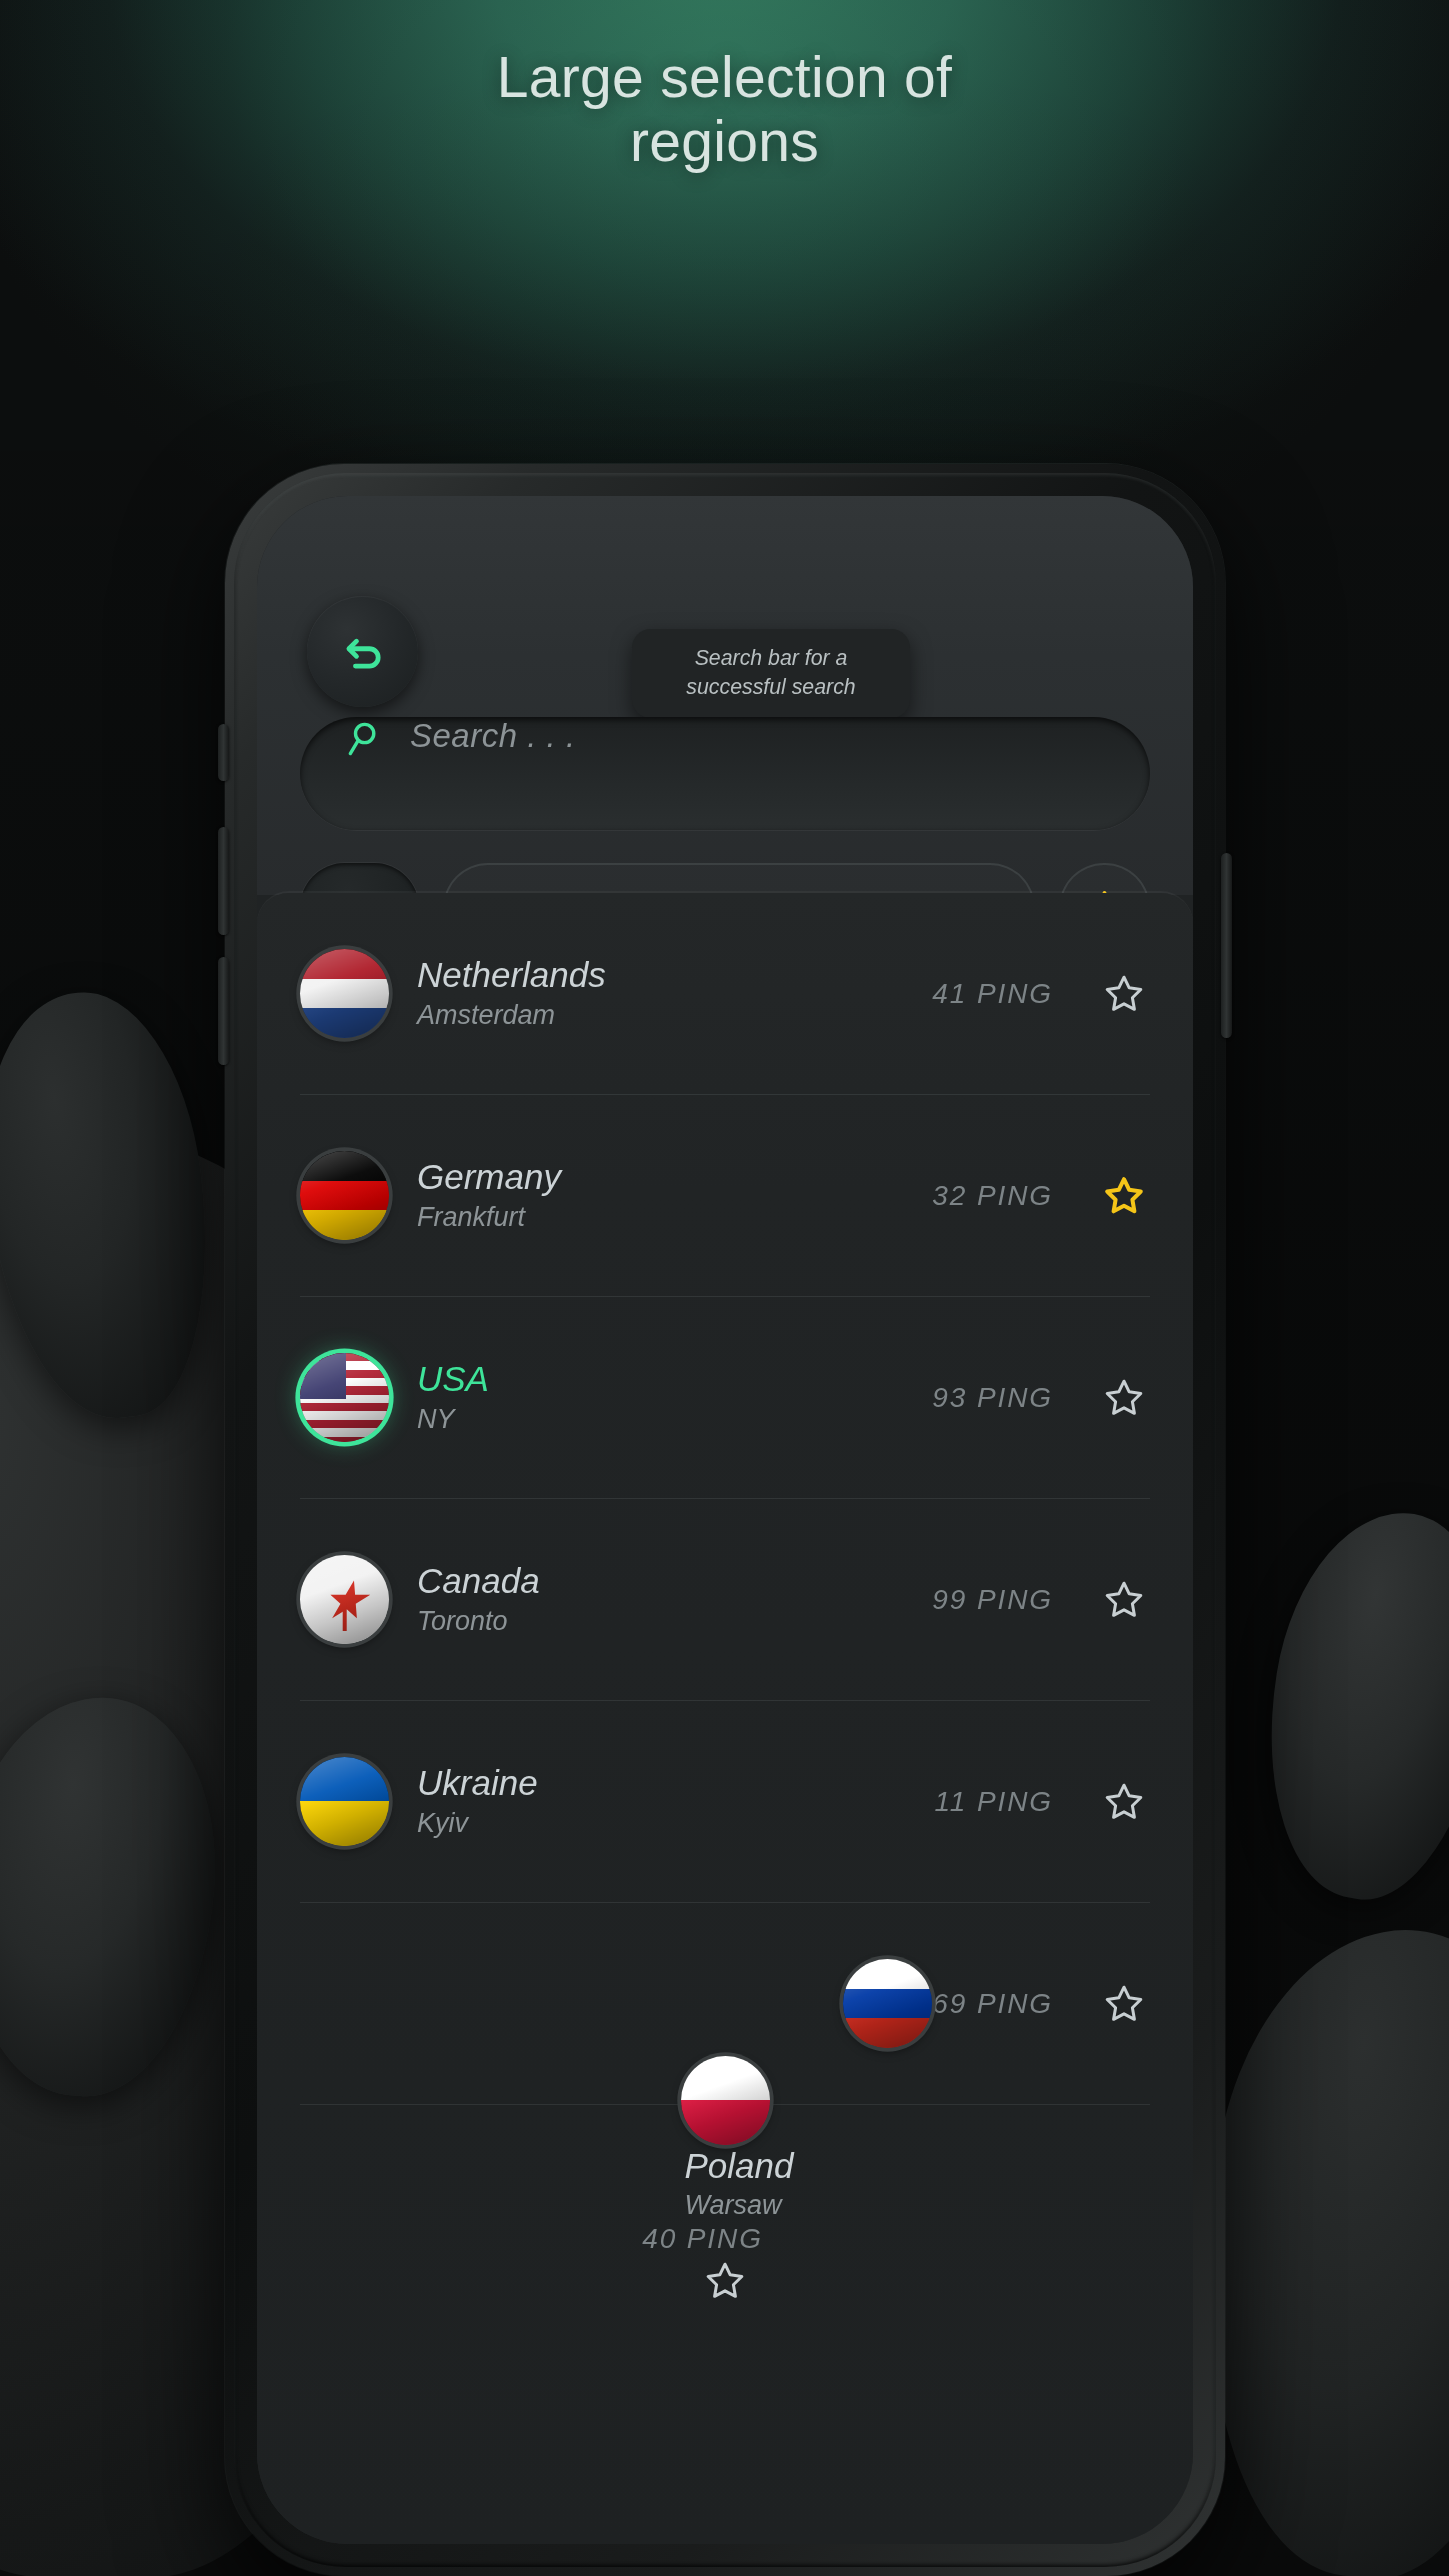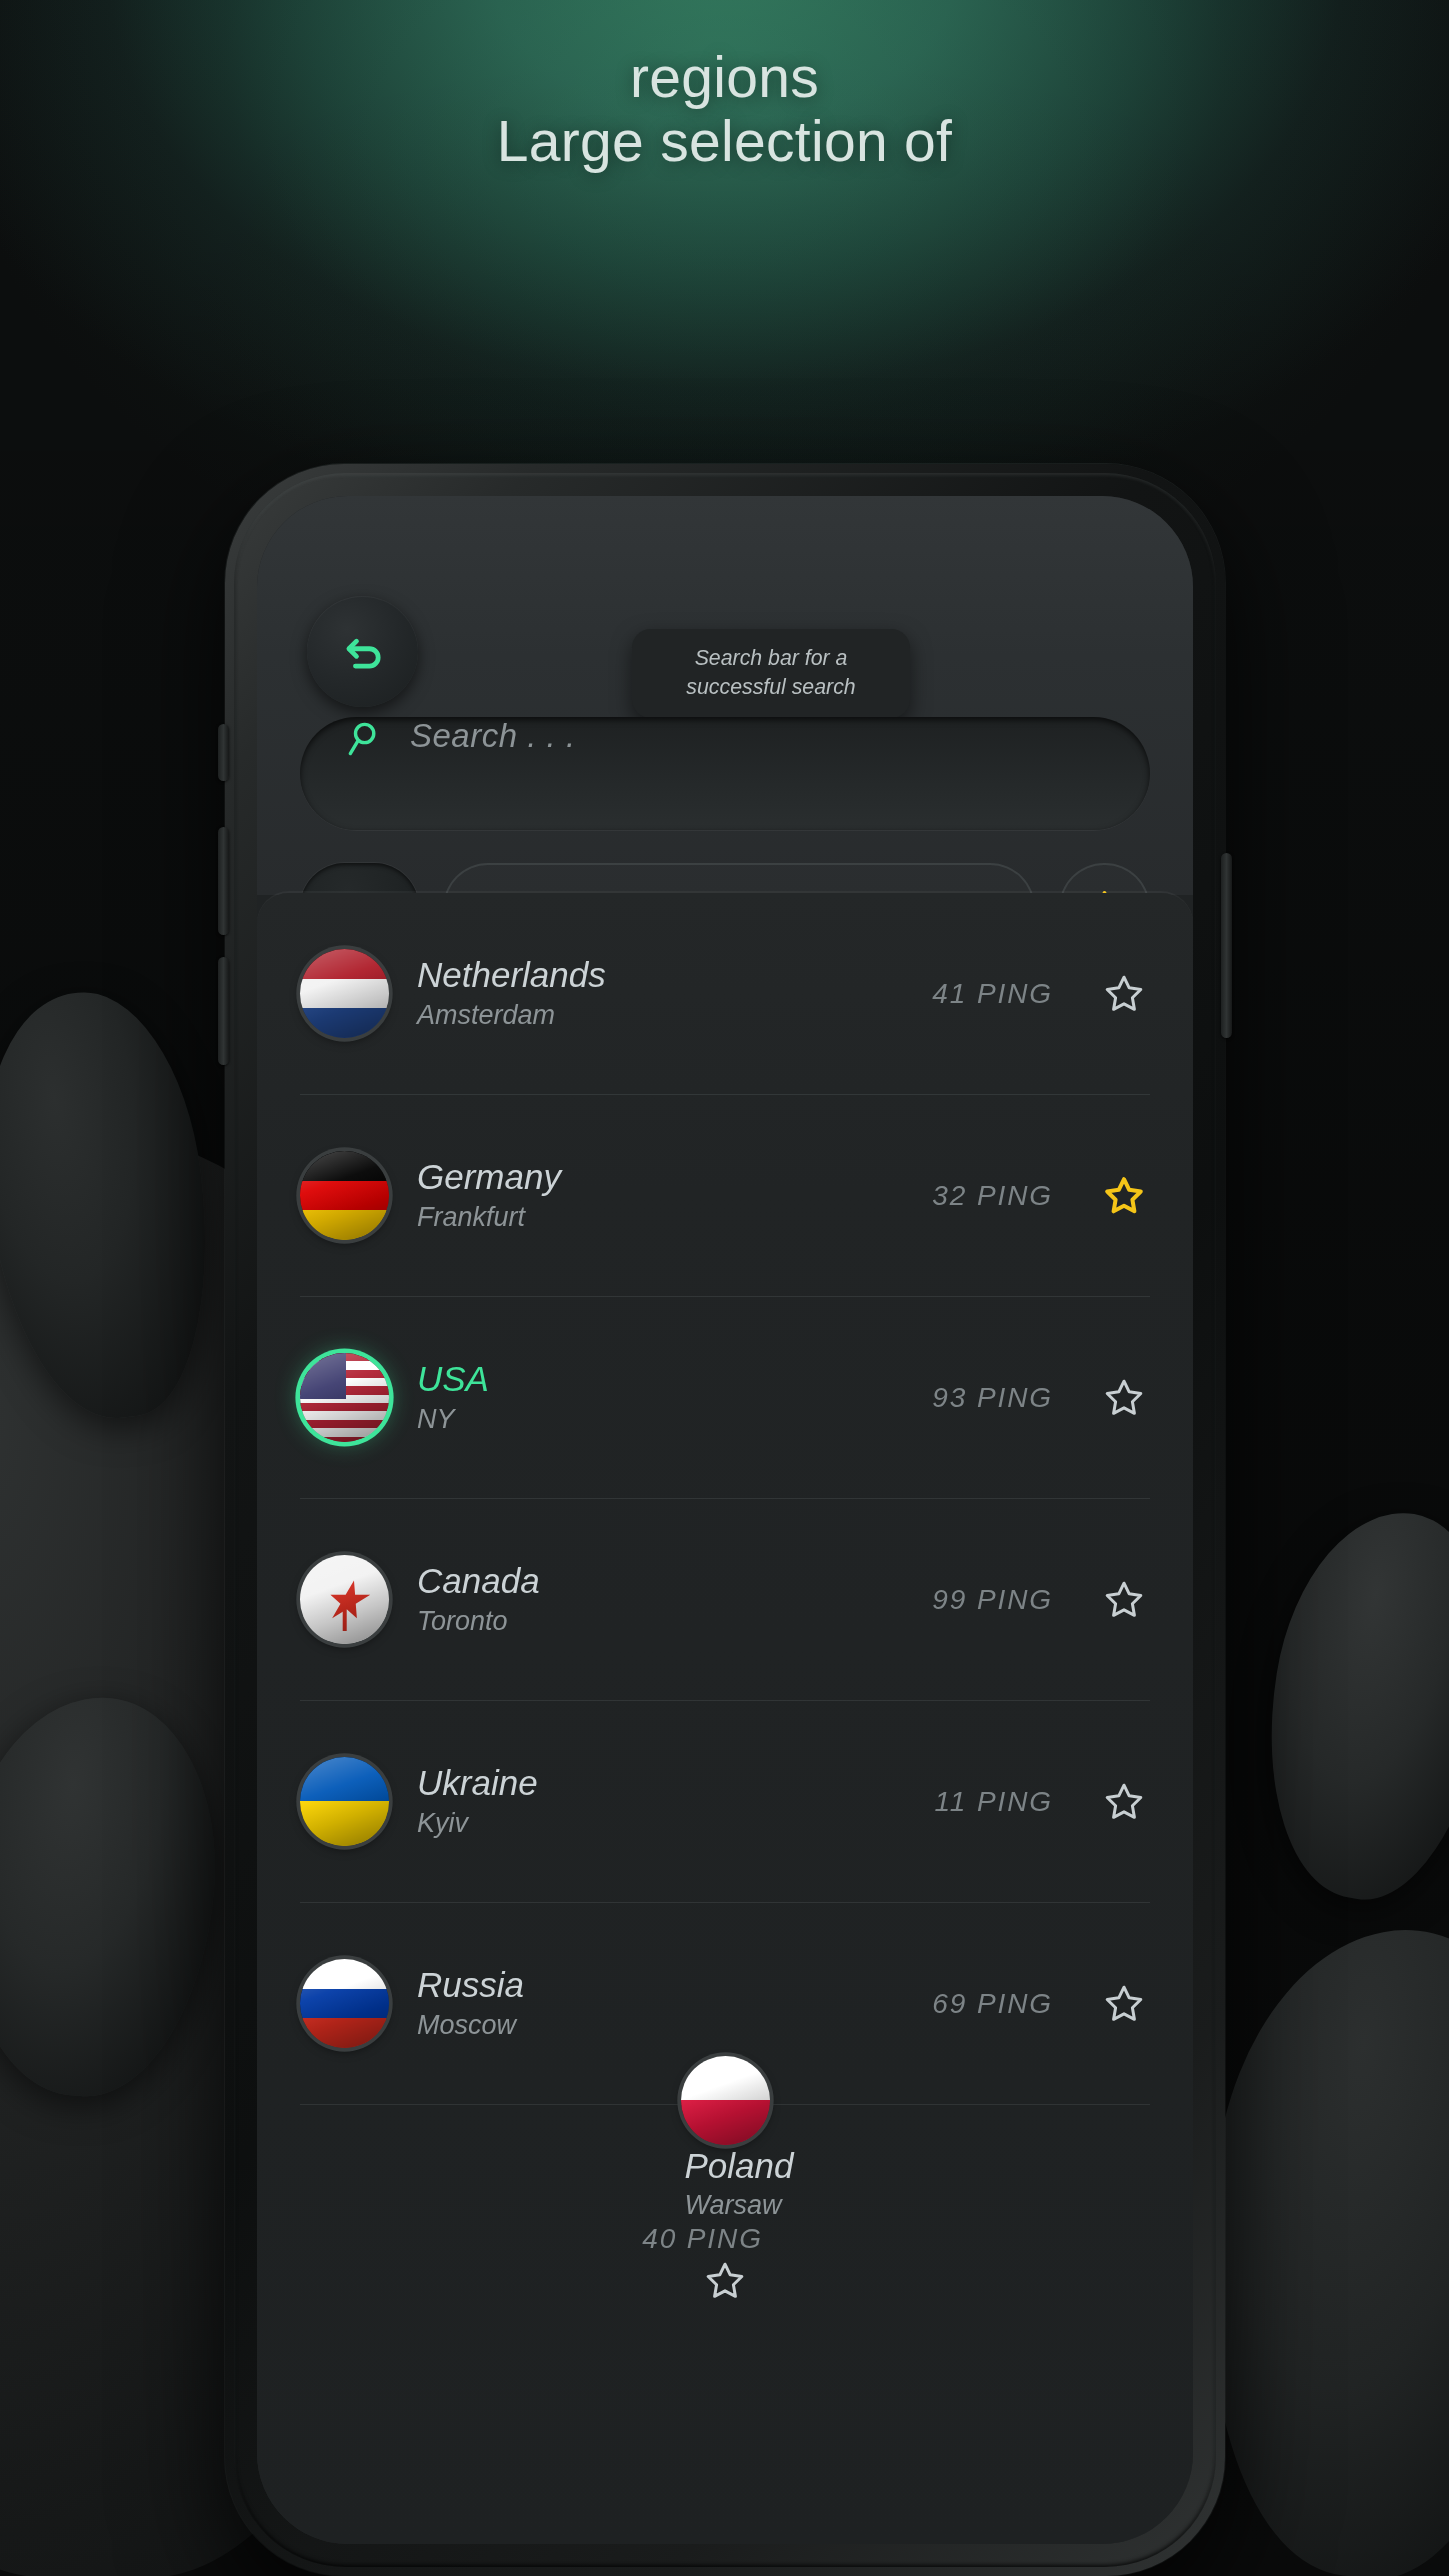--- a/index.html
+++ b/index.html
@@ -200,22 +200,22 @@
 
   svg { display:block; }
 </style>
 </head>
 <body>
 
 <div id="bg-base"></div>
 <div id="bg-vignette"></div>
 
 <div id="headline">
+  <div>Large selection of</div>
   <div>regions</div>
-  <div>Large selection of</div>
 </div>
 
 <div class="hand-blob" id="palm"></div>
 <div class="hand-blob" id="thumb-upper"></div>
 <div class="hand-blob" id="thumb-lower"></div>
 <div class="hand-blob" id="finger-right-top"></div>
 <div class="hand-blob" id="finger-right-bot"></div>
 
 <div id="phone">
   <div id="phone-bezel"></div>
@@ -342,24 +342,20 @@
         <div class="ping">11 PING</div>
         <div class="fav">
           <svg width="48" height="48" viewBox="0 0 24 24" fill="none" stroke="#c8cfd2" stroke-width="1.5" stroke-linejoin="round">
             <path d="M12 3.6l2.6 5.3 5.8.85-4.2 4.1 1 5.8-5.2-2.73L6.8 19.65l1-5.8-4.2-4.1 5.8-.85z"></path>
           </svg>
         </div>
       </div>
 
       <div class="row">
         <div class="flag" style="background:linear-gradient(180deg,#ffffff 0 33.3%,#0039a6 33.3% 66.6%,#d52b1e 66.6% 100%);"></div>
-        <div class="row-text">
-          <div class="country">Russia</div>
-          <div class="city">Moscow</div>
-        </div>
         <div class="ping">69 PING</div>
         <div class="fav">
           <svg width="48" height="48" viewBox="0 0 24 24" fill="none" stroke="#c8cfd2" stroke-width="1.5" stroke-linejoin="round">
             <path d="M12 3.6l2.6 5.3 5.8.85-4.2 4.1 1 5.8-5.2-2.73L6.8 19.65l1-5.8-4.2-4.1 5.8-.85z"></path>
           </svg>
         </div>
       </div>
 
       <div class="row">
         <div class="flag" style="background:linear-gradient(180deg,#ffffff 0 50%,#dc143c 50% 100%);"></div>

